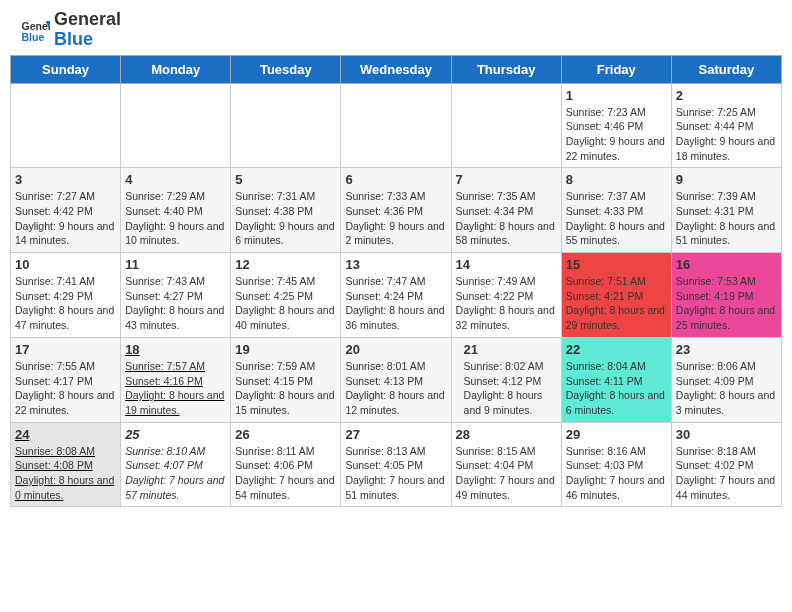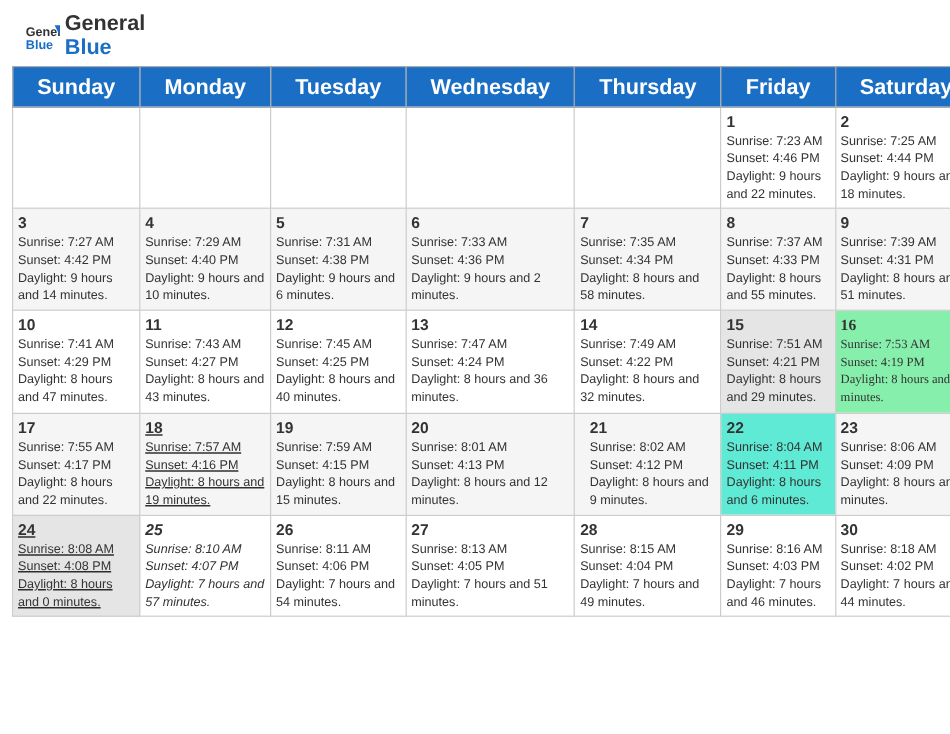--- a/index.html
+++ b/index.html
@@ -10,21 +10,21 @@
     .logo-text { font-size: 18px; font-weight: bold; line-height: 1.1; }
     .logo-text .general { color: #333; }
     .logo-text .blue { color: #1a6fc4; }
     .logo-icon { width: 30px; height: 30px; margin-right: 4px; }
     
     .title-section { text-align: right; }
     .month-title { font-size: 36px; font-weight: bold; color: #333; }
     .location-title { font-size: 16px; color: #555; }
     
     .calendar { margin: 0 10px 10px 10px; border-collapse: collapse; width: calc(100% - 20px); }
-    .calendar th { background: #1a6fc4; color: #fff; padding: 6px 20px; text-align: left; font-size: 18px; border: 1px solid #aaa; }
+    .calendar th { background: #1a6fc4; color: #fff; padding: 6px 4px; text-align: center; font-size: 13px; border: 1px solid #aaa; }
     .calendar td { border: 1px solid #ccc; vertical-align: top; padding: 4px; font-size: 11px; width: 14.28%; background: #fff; min-height: 80px; }
     .calendar tr:nth-child(even) td { background: #f5f5f5; }
     .calendar td .day-num { font-size: 13px; font-weight: bold; color: #333; display: block; margin-bottom: 2px; }
     .calendar td .day-info { color: #333; font-size: 10.5px; line-height: 1.4; }
     .calendar td.empty { background: #fff; }
     .calendar tr:nth-child(2) td.empty { background: #fff; }
   </style>
 </head>
 <body>
 
@@ -118,25 +118,25 @@
           <div class="day-info">Sunrise: 7:45 AM<br>Sunset: 4:25 PM<br>Daylight: 8 hours and 40 minutes.</div>
         </td>
         <td style="background: rgb(255, 255, 255);">
           <span class="day-num">13</span>
           <div class="day-info">Sunrise: 7:47 AM<br>Sunset: 4:24 PM<br>Daylight: 8 hours and 36 minutes.</div>
         </td>
         <td style="background: rgb(255, 255, 255);">
           <span class="day-num">14</span>
           <div class="day-info">Sunrise: 7:49 AM<br>Sunset: 4:22 PM<br>Daylight: 8 hours and 32 minutes.</div>
         </td>
-        <td style="background: #e5e5e5;">
+        <td style="background: #ef4444;">
           <span class="day-num">15</span>
           <div class="day-info">Sunrise: 7:51 AM<br>Sunset: 4:21 PM<br>Daylight: 8 hours and 29 minutes.</div>
         </td>
-        <td style="background: #86efac; font-family: Liberation Serif, serif;">
+        <td style="background: #ec4899;">
           <span class="day-num">16</span>
           <div class="day-info">Sunrise: 7:53 AM<br>Sunset: 4:19 PM<br>Daylight: 8 hours and 25 minutes.</div>
         </td>
       </tr>
       <tr>
         <td style="background: rgb(245, 245, 245);">
           <span class="day-num">17</span>
           <div class="day-info">Sunrise: 7:55 AM<br>Sunset: 4:17 PM<br>Daylight: 8 hours and 22 minutes.</div>
         </td>
         <td style="background: rgb(245, 245, 245); text-decoration: underline;">

